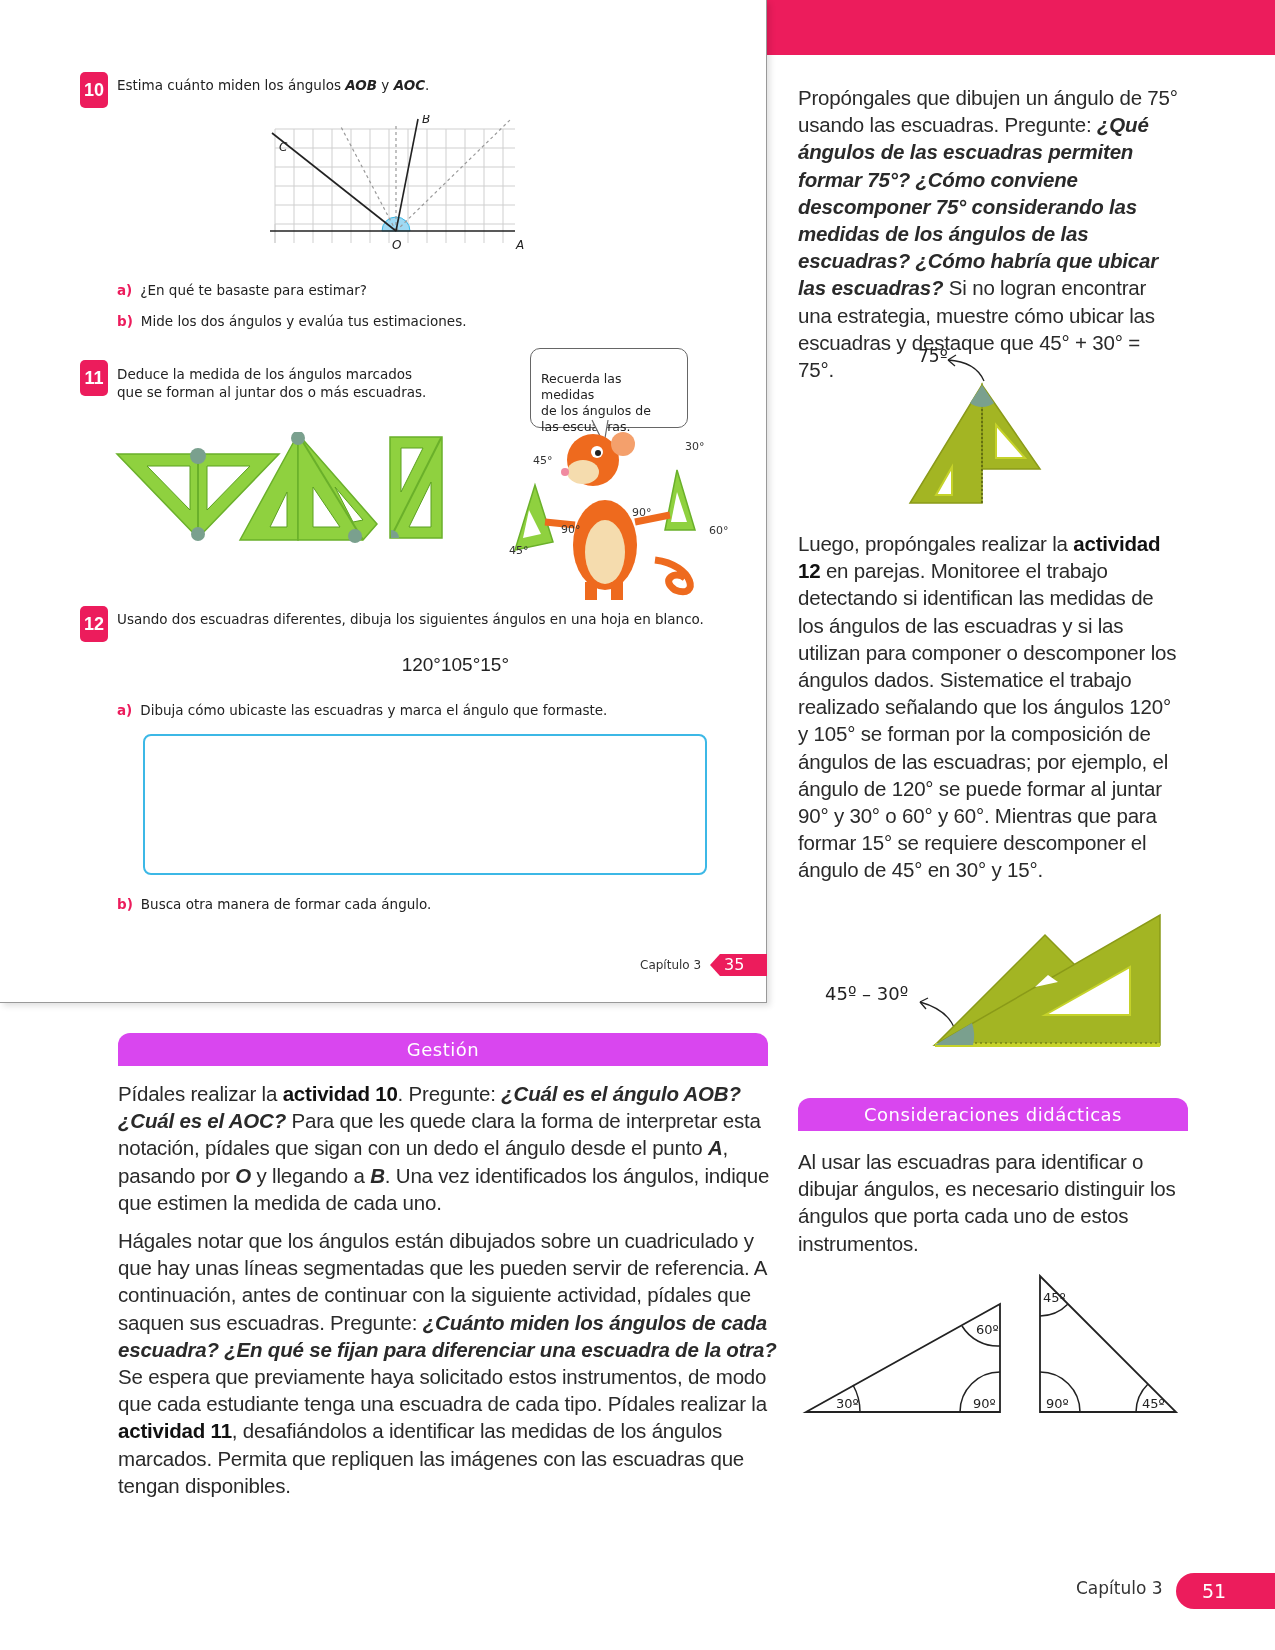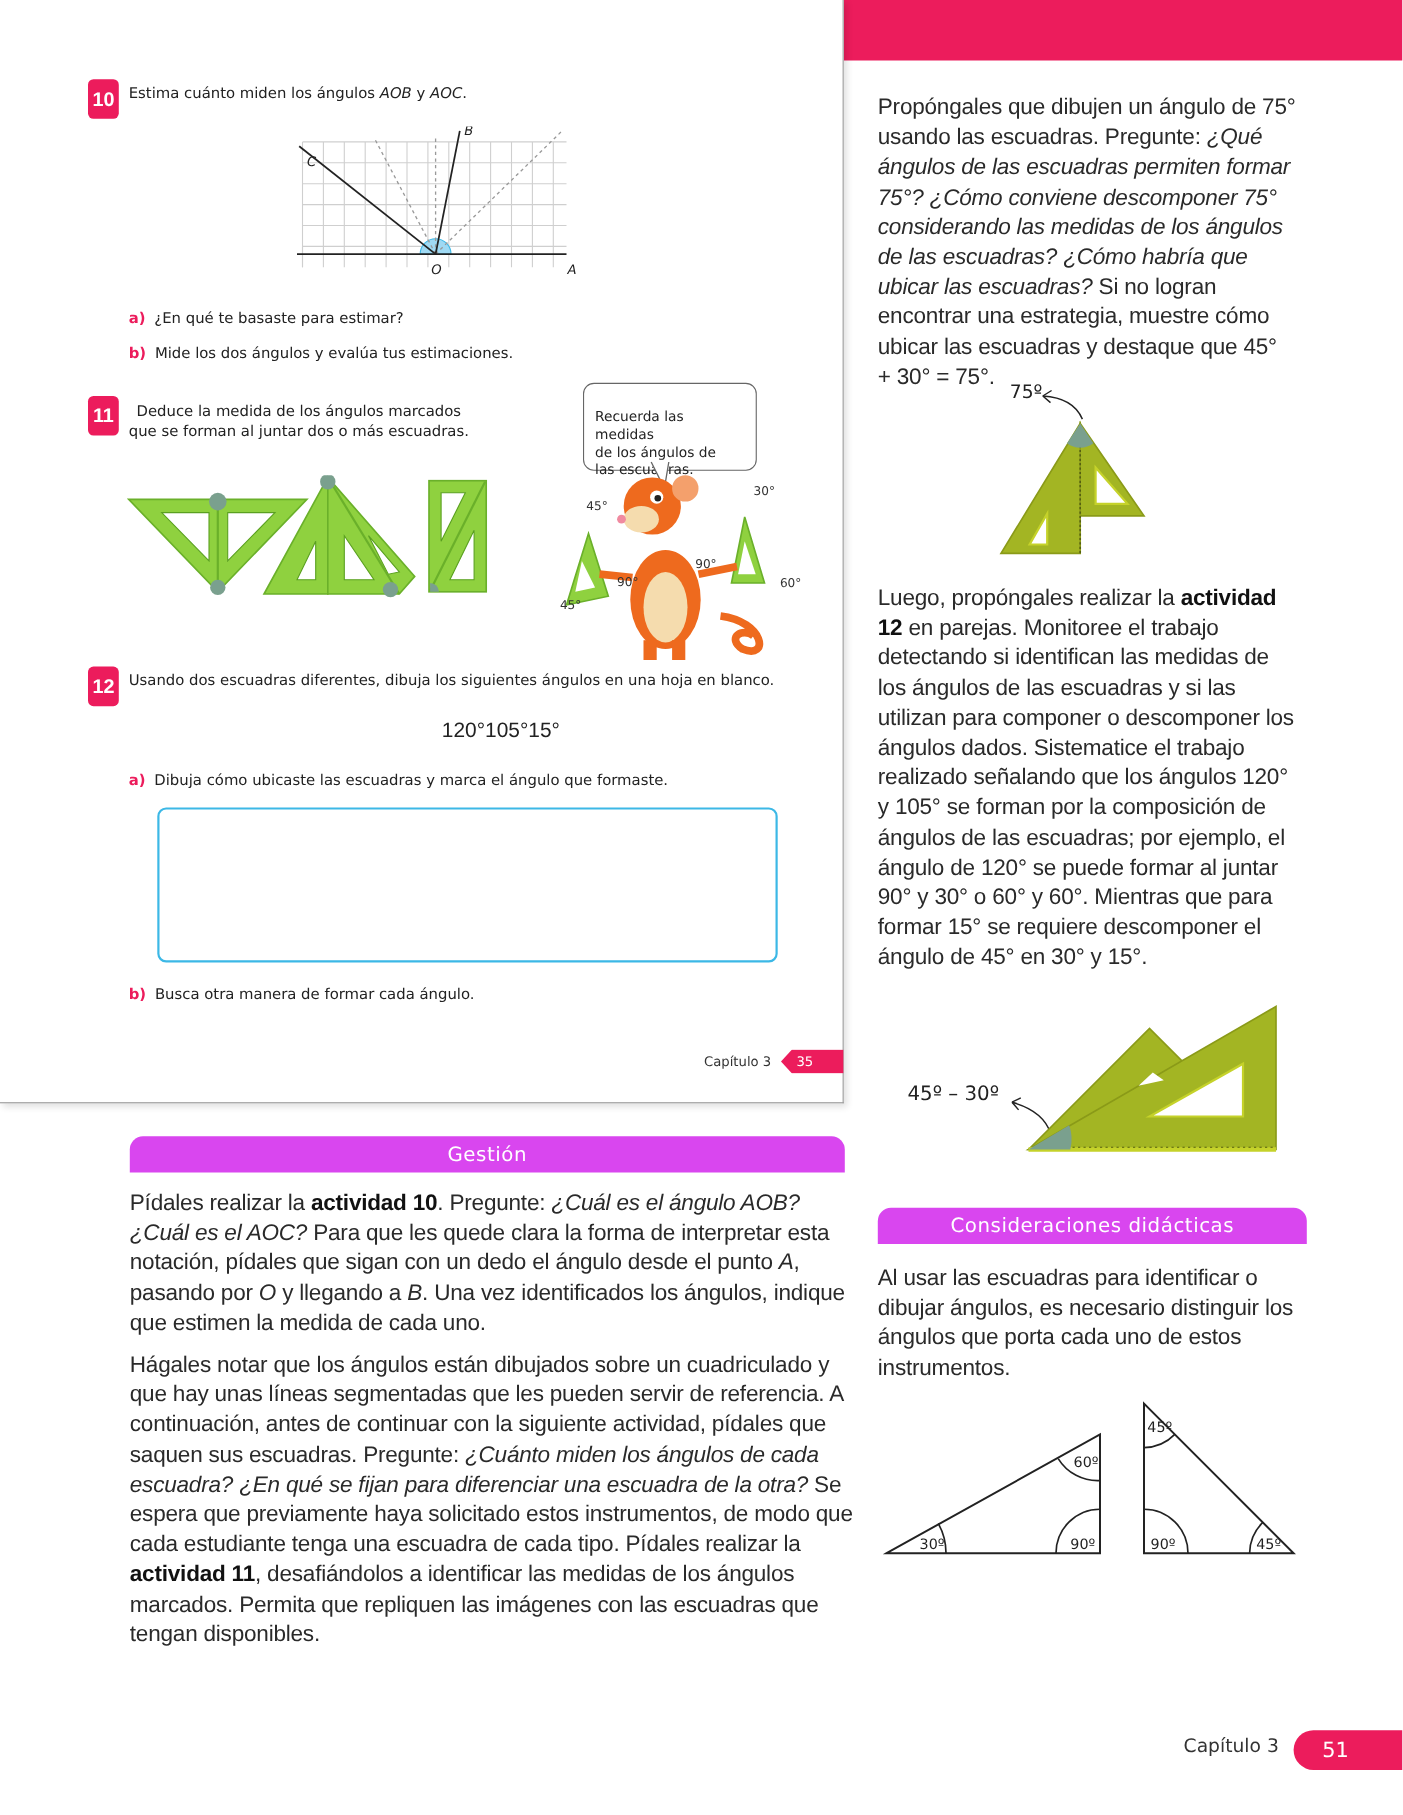--- a/index.html
+++ b/index.html
@@ -14,37 +14,37 @@
     box-shadow: 3px 3px 6px rgba(0,0,0,0.12);
   }
   .sp-text { font-family: "DejaVu Sans", sans-serif; font-size: 13.5px; color: #222; }
   .num-badge {
     position: absolute; display: inline-flex; align-items: center; justify-content: center;
     width: 28px; height: 36px; border-radius: 5px; background: #ec1c5c; color: #fff;
     font-family: "Liberation Sans", sans-serif; font-weight: bold; font-size: 18px;
   }
   .abs { position: absolute; }
   .sub-letter { color: #ec1c5c; font-weight: bold; margin-right: 8px; }
-  .it { font-style: italic; }
+  .it { font-style: italic; font-weight: bold; }
 
   .bubble {
     position: absolute; left: 530px; top: 348px; width: 158px; height: 80px;
     border: 1.3px solid #666; border-radius: 10px; background: #fff;
     padding: 22px 10px; font-size: 12.5px; line-height: 16px; color: #222;
   }
 
   .draw-box {
     position: absolute; left: 143px; top: 734px; width: 564px; height: 141px;
     border: 2px solid #3cb8e6; border-radius: 8px; background: #fff;
   }
 
   .sp-footer-label { position: absolute; left: 640px; top: 958px; font-size: 12px; color: #333; }
   .sp-footer-pill {
     position: absolute; left: 710px; top: 954px; width: 57px; height: 22px; background: #ec1c5c;
-    color: #fff; font-size: 12px; line-height: 22px; padding-left: 14px;
+    color: #fff; font-size: 16px; line-height: 22px; padding-left: 14px;
     clip-path: polygon(10px 0, 100% 0, 100% 100%, 10px 100%, 0 50%);
   }
 
   .guide-text { font-family: "Liberation Sans", sans-serif; font-size: 20.5px; line-height: 27.2px; color: #2a2a2a; letter-spacing: -0.2px; }
   .guide-text b { font-weight: bold; color: #111; }
 
   .section-header {
     position: absolute; height: 33px; background: #d946ef; color: #fff;
     border-radius: 12px 12px 0 0; text-align: center;
     font-family: "DejaVu Sans", sans-serif; font-size: 18px; line-height: 33px; letter-spacing: 0.5px;
@@ -109,21 +109,21 @@
   </svg>
 
   <div class="abs sp-text" style="left:117px; top:282px;">
     <span class="sub-letter">a)</span><span>¿En qué te basaste para estimar?</span>
   </div>
   <div class="abs sp-text" style="left:117px; top:313px;">
     <span class="sub-letter">b)</span><span>Mide los dos ángulos y evalúa tus estimaciones.</span>
   </div>
 
   <div class="num-badge" style="left:80px; top:360px;">11</div>
-  <div class="abs sp-text" style="left:117px; top:365px; line-height:18px;text-align:center;">
+  <div class="abs sp-text" style="left:117px; top:365px; line-height:18px;">
     <div>Deduce la medida de los ángulos marcados</div>
     <div>que se forman al juntar dos o más escuadras.</div>
   </div>
 
   <div class="bubble">
     <div>Recuerda las medidas</div>
     <div>de los ángulos de</div>
     <div>las escuadras.</div>
   </div>
   <svg class="abs" style="left:590px; top:418px;" width="30" height="30">

